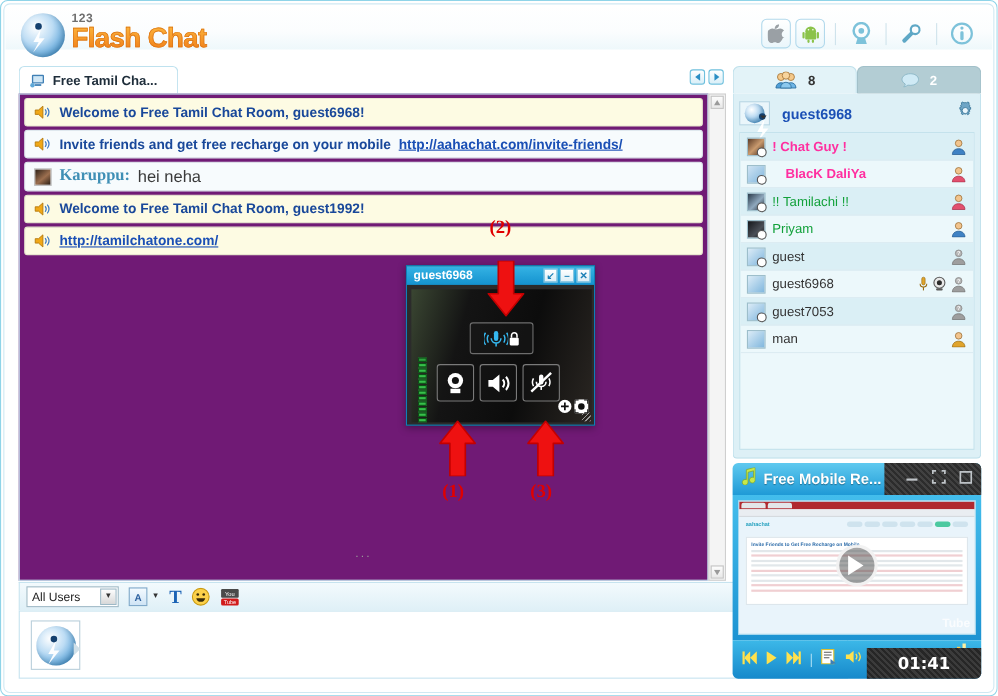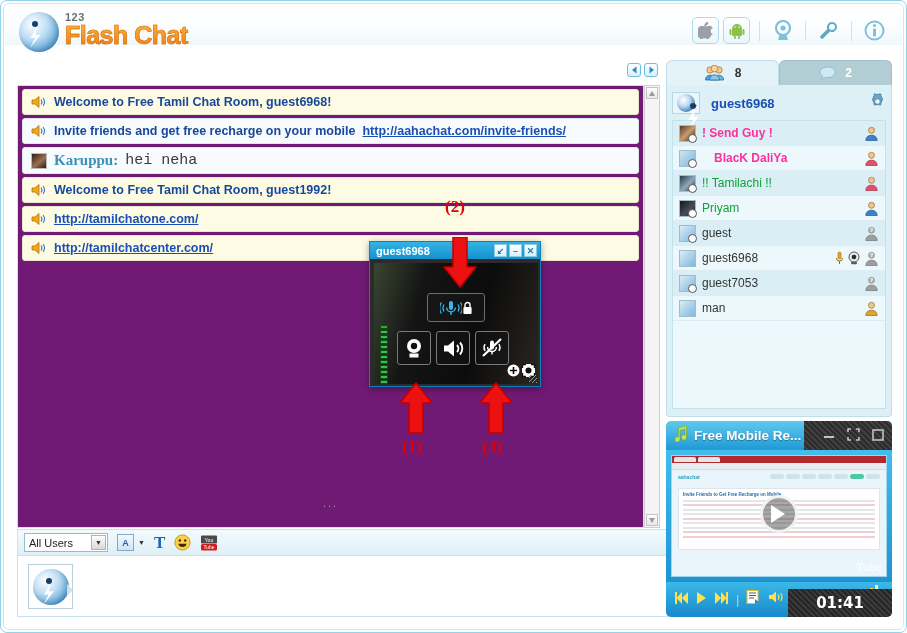--- a/index.html
+++ b/index.html
@@ -97,21 +97,21 @@
   }
   .msg.sys { background:#fdfbe3; border-color:#e8e6cf; }
   .msg.usr { background:#f7fbfd; border-color:#dfe8ee; }
   .msg-ico { width:16px; height:14px; flex:none; }
   .avatar { width:16px; height:16px; flex:none; border:1px solid #bbb; background:#ddd; }
   .msg-text { font-weight:bold; color:#19489a; }
   .msg-text a, .lnk { color:#1a4fb5; text-decoration:underline; }
   .uname { font-weight:normal; color:#64c0d8; font-size:13.5px; }
   .ubody { color:#777; font-size:13px; }
   .uname.serif { font-family:"Liberation Serif", serif; font-weight:bold; color:#3f8fb5; font-size:15px;}
-  .ubody.serif { font-family:Liberation Mono, monospace; color:#3a3a3a; font-size:15px;text-align:right; }
+  .ubody.serif { font-family:Liberation Sans, sans-serif; color:#3a3a3a; font-size:15px;text-align:right; }
   
   #chat-scroll {
     position:absolute; right:0; top:25px; width:16px; height:443px;
     background:#f4f4f4; border:1px solid #cfcfcf;
   }
   .sb-btn {
     position:absolute; left:1px; width:12px; height:12px;
     border:1px solid #c3c3c3; background:linear-gradient(#fdfdfd,#e8e8e8);
     display:flex;align-items:center;justify-content:center;cursor:pointer;
   }
@@ -346,20 +346,29 @@
           <circle cx="10.5" cy="10.5" r="9" fill="none" stroke="#7dc2da" stroke-width="2"></circle>
           <circle cx="10.5" cy="5.5" r="1.5" fill="#7dc2da"></circle>
           <rect x="9" y="8.5" width="3" height="8" rx="1.3" fill="#7dc2da"></rect>
         </svg>
       </div>
     </div>
   </div>
 
   <div id="chat-panel">
     <div id="tab-strip">
+      <div class="chat-tab">
+        <svg width="15" height="13" viewBox="0 0 15 13">
+          <rect x="2" y="1" width="11" height="8" rx="1" fill="#3f7fb5"></rect>
+          <rect x="3.2" y="2.2" width="8.6" height="5.6" fill="#cfe6f5"></rect>
+          <rect x="4.5" y="9.5" width="6" height="1.6" fill="#3f7fb5"></rect>
+          <circle cx="2.5" cy="10.5" r="2" fill="#5fa8d8"></circle>
+        </svg>
+        <span>Free Tamil Cha...</span>
+      </div>
       <div class="tab-nav">
         <div>
           <svg width="7" height="8" viewBox="0 0 7 8">
               <path d="M5.5 0.5 1 4l4.5 3.5z" fill="#2a8ec4"></path>
             </svg>
         </div>
         <div>
           <svg width="7" height="8" viewBox="0 0 7 8">
               <path d="M1.5 0.5 6 4l-4.5 3.5z" fill="#2a8ec4"></path>
             </svg>
@@ -409,29 +418,20 @@
       <div class="msg sys">
         <span class="msg-ico">
           <svg width="16" height="14" viewBox="0 0 16 14">
               <path d="M1 5h3l4-3.5v11L4 9H1z" fill="#f0a818" stroke="#b37609" stroke-width=".8" stroke-linejoin="round"></path>
               <path d="M10 4.5a4 4 0 0 1 0 5M12 3a6.5 6.5 0 0 1 0 8" fill="none" stroke="#3b78c4" stroke-width="1.1"></path>
             </svg>
         </span>
         <span class="msg-text lnk">http://tamilchatone.com/</span>
       </div>
 
-      <div class="msg sys">
-        <span class="msg-ico">
-          <svg width="16" height="14" viewBox="0 0 16 14">
-              <path d="M1 5h3l4-3.5v11L4 9H1z" fill="#f0a818" stroke="#b37609" stroke-width=".8" stroke-linejoin="round"></path>
-              <path d="M10 4.5a4 4 0 0 1 0 5M12 3a6.5 6.5 0 0 1 0 8" fill="none" stroke="#3b78c4" stroke-width="1.1"></path>
-            </svg>
-        </span>
-        <span class="msg-text lnk">http://tamilchatcenter.com/</span>
-      </div>
 
       <div class="sb-dots">...</div>
     </div>
 
     <div id="chat-scroll">
       <div class="sb-btn" style="top:1px">
         <svg width="6" height="5" viewBox="0 0 6 5">
             <path d="M3 0 6 5H0z" fill="#9a9a9a"></path>
           </svg>
       </div>
@@ -518,21 +518,21 @@
             <circle cx="8.5" cy="8.5" r="2.8" fill="#e9f5fb" stroke="#3e7a9c" stroke-width=".8"></circle>
           </svg>
         </span>
       </div>
 
       <div id="user-list">
         <div class="user-row alt">
           <span class="u-av" style="background:linear-gradient(135deg,#5a3a26,#c99a6e 50%,#3a2418);">
               <span class="clk"></span>
             </span>
-          <span class="u-name" style="color:#ff2fa0;font-weight:bold;">! Send Guy !</span>
+          <span class="u-name" style="color:#ff2fa0;font-weight:bold;">! Chat Guy !</span>
           <span class="u-icons">
             <svg width="15" height="15" viewBox="0 0 15 15">
                 <circle cx="7.5" cy="4.3" r="3" fill="#f2c48d" stroke="#9a6c33" stroke-width=".7"></circle>
                 <path d="M1.8 14.5c0-3.3 2.4-5.3 5.7-5.3s5.7 2 5.7 5.3z" fill="#3f82c4" stroke="#235a91" stroke-width=".7"></path>
               </svg>
           </span>
         </div>
 
         <div class="user-row">
           <span class="u-av" style="background:linear-gradient(135deg,#cfe3f3,#7fb6dd);">

